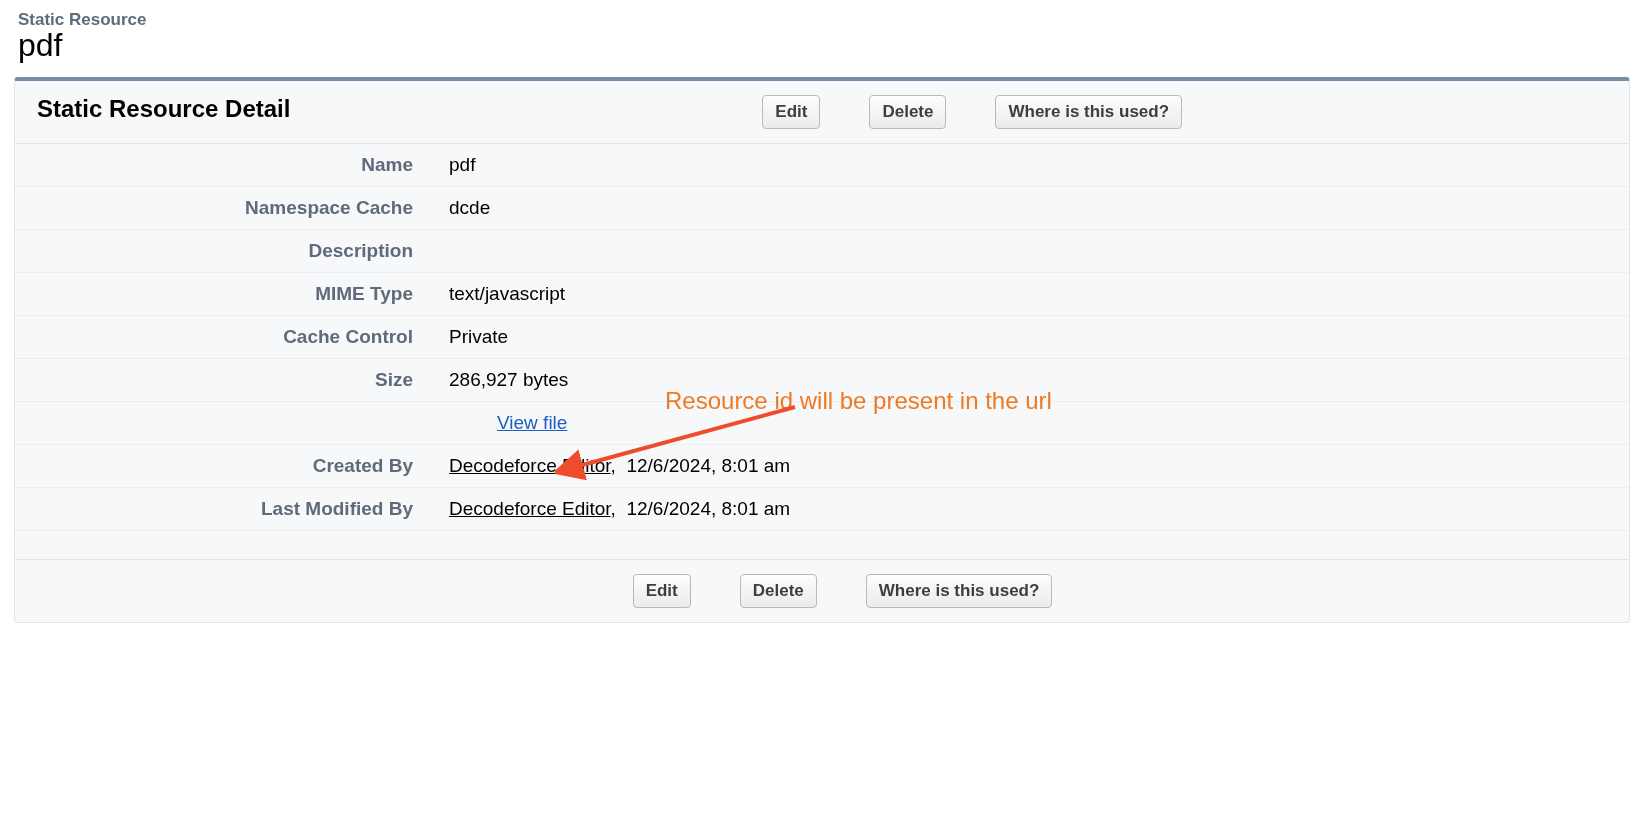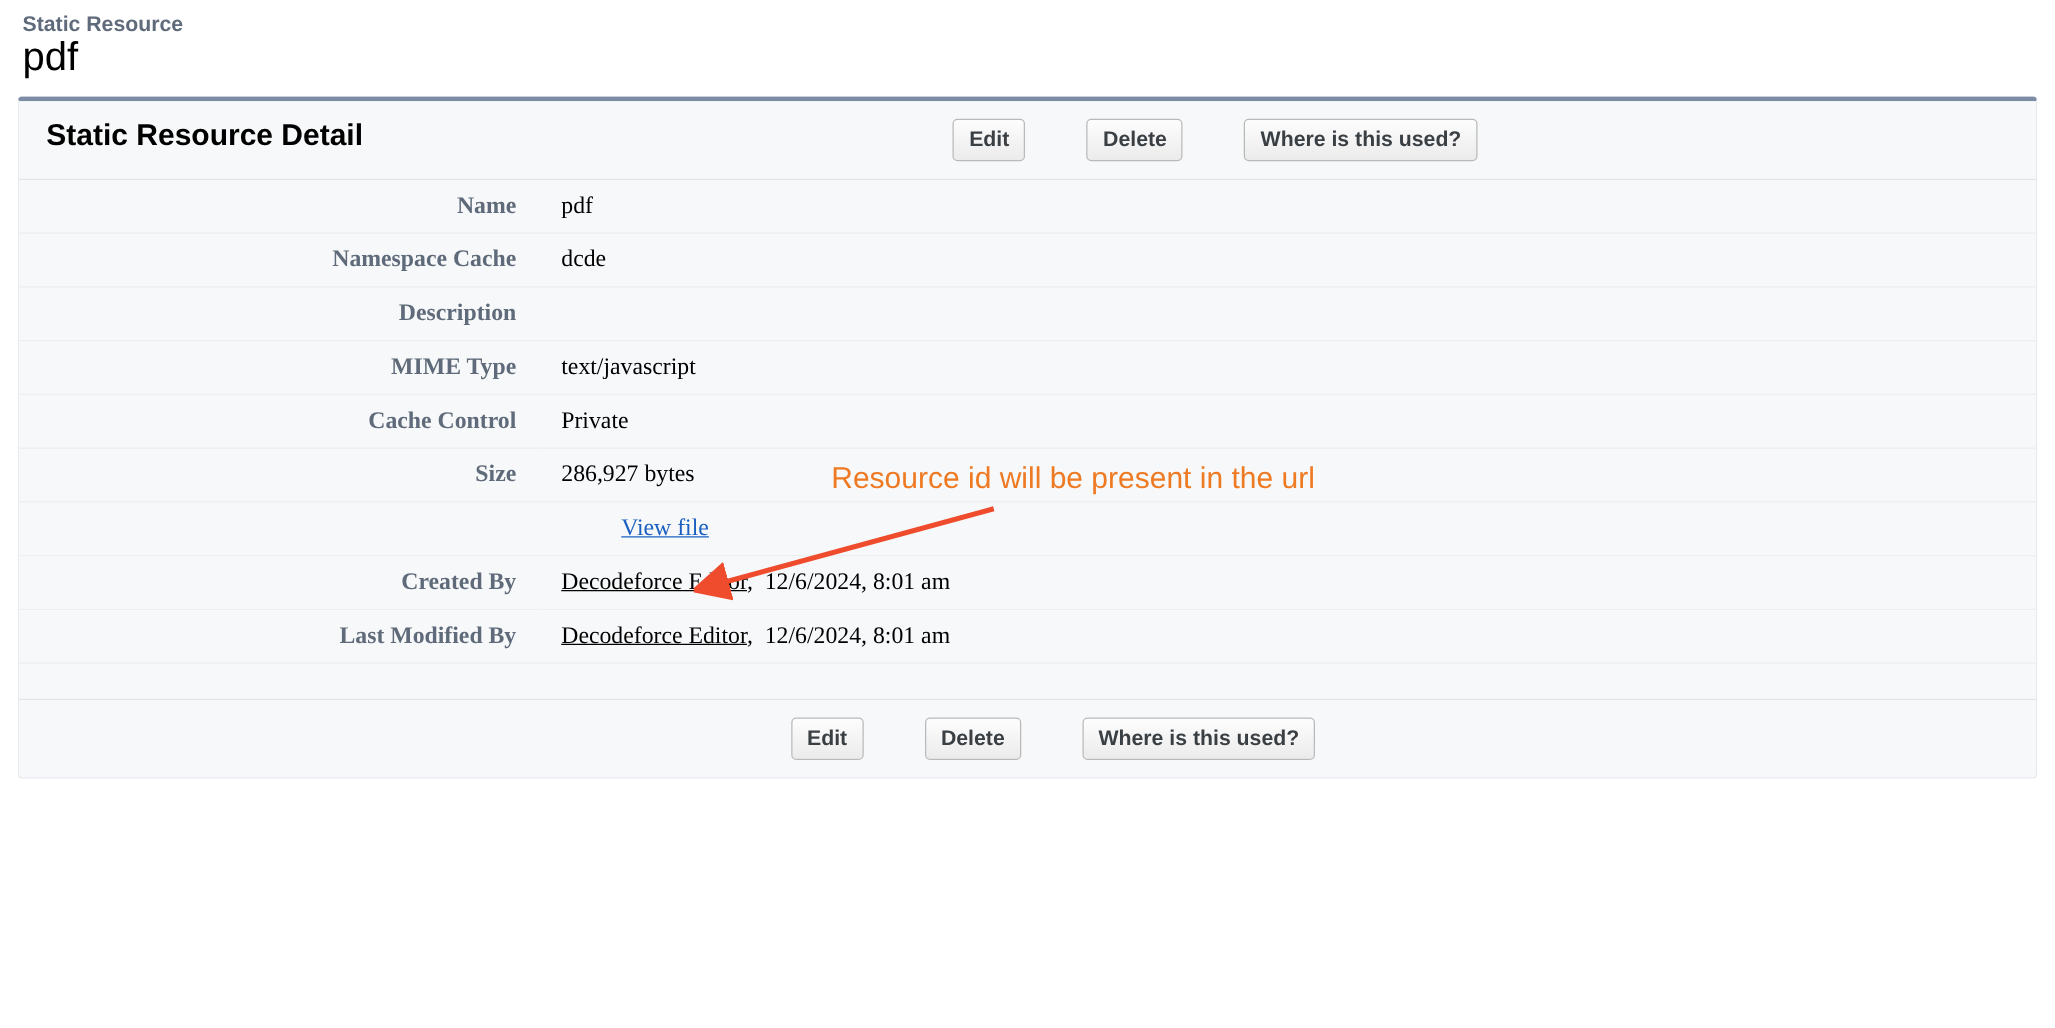--- a/index.html
+++ b/index.html
@@ -65,21 +65,20 @@
       color: #3a3f44;
       cursor: pointer;
       margin-left: 41px;
     }
     .detail-table {
       width: 100%;
       border-collapse: collapse;
     }
     .detail-table tr {
       border-bottom: 1px solid #eceef1;
-      font-family: Liberation Serif, serif;
     }
     .detail-table tr:last-child { border-bottom: none; }
     .detail-table td {
       padding: 10px 14px;
       font-size: 19px;
       vertical-align: middle;
     }
     .detail-table td.label {
       width: 420px;
       text-align: right;
@@ -113,21 +112,21 @@
     
     .annotation {
       position: absolute;
       left: 550px;
       top: 206px;
       pointer-events: none;
     }
     .annotation-text {
       position: absolute;
       left: 100px;
-      top: 82px;
+      top: 100px;
       font-size: 24px;
       color: #ee7a23;
       white-space: nowrap;
     }
     .annotation-arrow {
       position: absolute;
       left: -10px;
       top: 110px;
     }
     .spacer-row td { height: 28px; }

